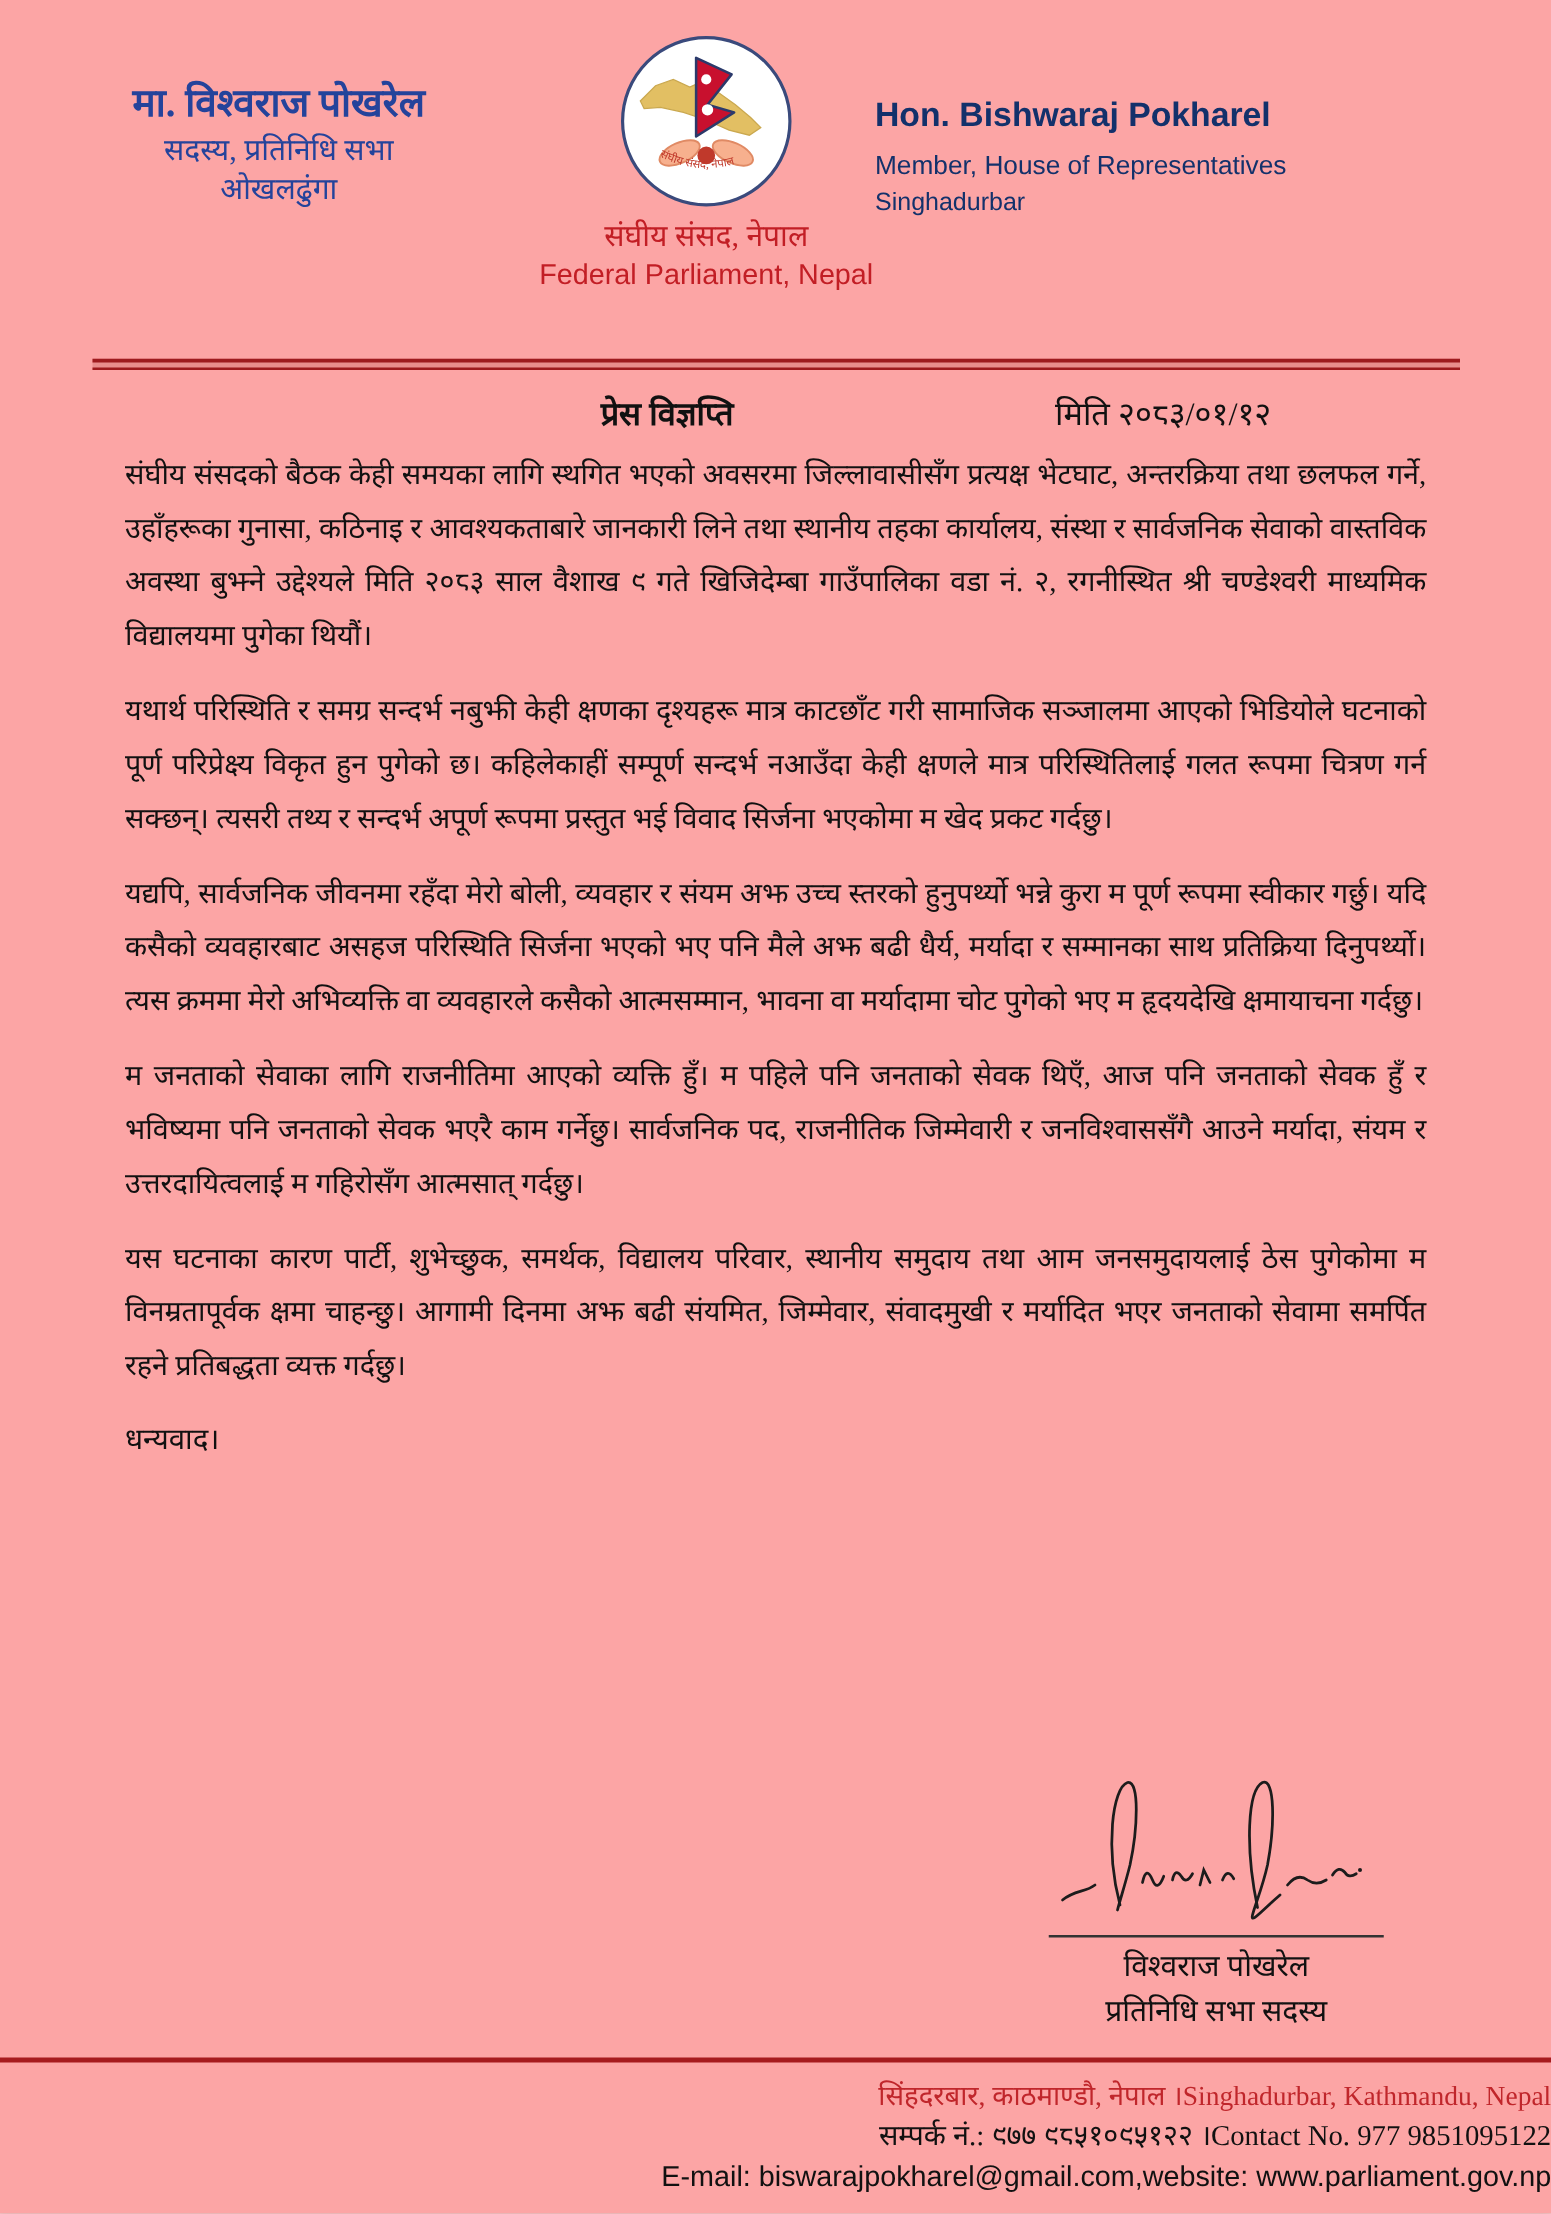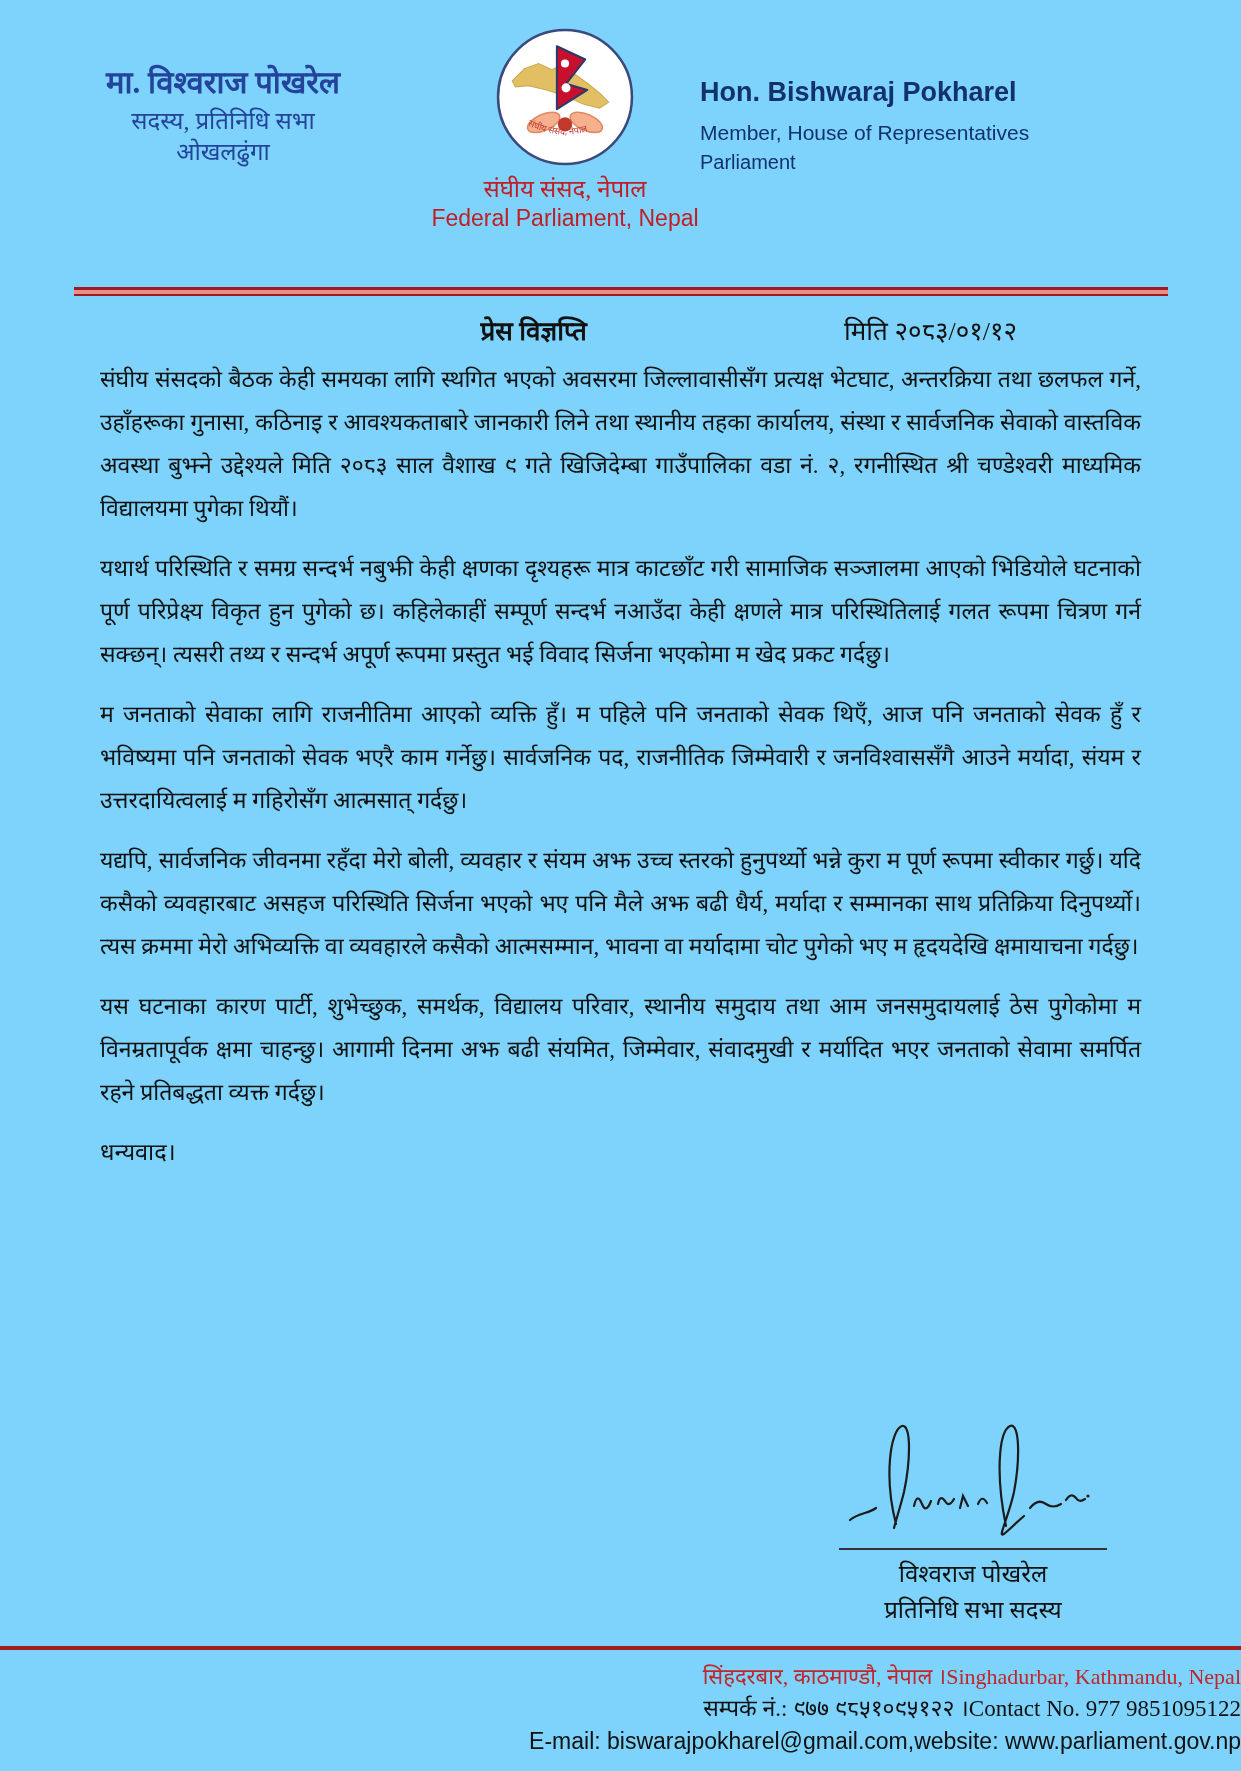--- a/index.html
+++ b/index.html
@@ -1,20 +1,20 @@
 <!DOCTYPE html>
 <html lang="ne"><head>
 <meta charset="utf-8">
 <style>
   html,body{margin:0;padding:0;background:#e9e9e9;}
   .page{
     position:relative;
     width:1241px;height:1771px;
     margin:0 auto;
-    background:#7dd3fc;
+    background:#fca5a5;
     font-family:"Liberation Serif","DejaVu Serif",serif;
     color:#111;
     overflow:hidden;
     box-shadow:0 0 6px rgba(0,0,0,.25);
   }
   
   .hdr-left{
     position:absolute;left:58px;top:64px;width:330px;
     text-align:center;color:#24439b;
     font-family:"Liberation Serif","DejaVu Serif",serif;
@@ -108,34 +108,34 @@
         <textPath href="#arc" startOffset="8">संघीय संसद, नेपाल</textPath>
       </text>
     </svg>
     <div class="c1">संघीय संसद, नेपाल</div>
     <div class="c3">Federal Parliament, Nepal</div>
   </div>
 
   <div class="hdr-right">
     <div class="nm">Hon. Bishwaraj Pokharel</div>
     <div class="l2">Member, House of Representatives</div>
-    <div class="l3">Parliament</div>
+    <div class="l3">Singhadurbar</div>
   </div>
 
   <div class="rule"></div>
 
   <div class="content">
     <div class="title-row">
       <span class="pr-title">प्रेस विज्ञप्ति</span>
       <span class="pr-date">मिति २०८३/०१/१२</span>
     </div>
     <p class="para">संघीय संसदको बैठक केही समयका लागि स्थगित भएको अवसरमा जिल्लावासीसँग प्रत्यक्ष भेटघाट, अन्तरक्रिया तथा छलफल गर्ने, उहाँहरूका गुनासा, कठिनाइ र आवश्यकताबारे जानकारी लिने तथा स्थानीय तहका कार्यालय, संस्था र सार्वजनिक सेवाको वास्तविक अवस्था बुझ्ने उद्देश्यले मिति २०८३ साल वैशाख ९ गते खिजिदेम्बा गाउँपालिका वडा नं. २, रगनीस्थित श्री चण्डेश्वरी माध्यमिक विद्यालयमा पुगेका थियौं।</p>
     <p class="para">यथार्थ परिस्थिति र समग्र सन्दर्भ नबुझी केही क्षणका दृश्यहरू मात्र काटछाँट गरी सामाजिक सञ्जालमा आएको भिडियोले घटनाको पूर्ण परिप्रेक्ष्य विकृत हुन पुगेको छ। कहिलेकाहीं सम्पूर्ण सन्दर्भ नआउँदा केही क्षणले मात्र परिस्थितिलाई गलत रूपमा चित्रण गर्न सक्छन्। त्यसरी तथ्य र सन्दर्भ अपूर्ण रूपमा प्रस्तुत भई विवाद सिर्जना भएकोमा म खेद प्रकट गर्दछु।</p>
+    <p class="para">यद्यपि, सार्वजनिक जीवनमा रहँदा मेरो बोली, व्यवहार र संयम अझ उच्च स्तरको हुनुपर्थ्यो भन्ने कुरा म पूर्ण रूपमा स्वीकार गर्छु। यदि कसैको व्यवहारबाट असहज परिस्थिति सिर्जना भएको भए पनि मैले अझ बढी धैर्य, मर्यादा र सम्मानका साथ प्रतिक्रिया दिनुपर्थ्यो। त्यस क्रममा मेरो अभिव्यक्ति वा व्यवहारले कसैको आत्मसम्मान, भावना वा मर्यादामा चोट पुगेको भए म हृदयदेखि क्षमायाचना गर्दछु।</p>
     <p class="para">म जनताको सेवाका लागि राजनीतिमा आएको व्यक्ति हुँ। म पहिले पनि जनताको सेवक थिएँ, आज पनि जनताको सेवक हुँ र भविष्यमा पनि जनताको सेवक भएरै काम गर्नेछु। सार्वजनिक पद, राजनीतिक जिम्मेवारी र जनविश्वाससँगै आउने मर्यादा, संयम र उत्तरदायित्वलाई म गहिरोसँग आत्मसात् गर्दछु।</p>
-    <p class="para">यद्यपि, सार्वजनिक जीवनमा रहँदा मेरो बोली, व्यवहार र संयम अझ उच्च स्तरको हुनुपर्थ्यो भन्ने कुरा म पूर्ण रूपमा स्वीकार गर्छु। यदि कसैको व्यवहारबाट असहज परिस्थिति सिर्जना भएको भए पनि मैले अझ बढी धैर्य, मर्यादा र सम्मानका साथ प्रतिक्रिया दिनुपर्थ्यो। त्यस क्रममा मेरो अभिव्यक्ति वा व्यवहारले कसैको आत्मसम्मान, भावना वा मर्यादामा चोट पुगेको भए म हृदयदेखि क्षमायाचना गर्दछु।</p>
     <p class="para">यस घटनाका कारण पार्टी, शुभेच्छुक, समर्थक, विद्यालय परिवार, स्थानीय समुदाय तथा आम जनसमुदायलाई ठेस पुगेकोमा म विनम्रतापूर्वक क्षमा चाहन्छु। आगामी दिनमा अझ बढी संयमित, जिम्मेवार, संवादमुखी र मर्यादित भएर जनताको सेवामा समर्पित रहने प्रतिबद्धता व्यक्त गर्दछु।</p>
     <p class="closing">धन्यवाद।</p>
   </div>
 
   <div class="sig-block">
     <svg class="sig-svg" viewBox="0 0 270 140" aria-hidden="true">
       <g fill="none" stroke="#1c1c1c" stroke-width="2.2" stroke-linecap="round">
         <path d="M12,112 C22,104 30,106 38,100"></path>
         <path d="M58,116 C46,70 52,22 64,18 C74,16 72,56 66,84 C62,100 58,112 56,120"></path>
         <path d="M76,98 q3,-14 8,-2 q4,10 9,-3"></path>

